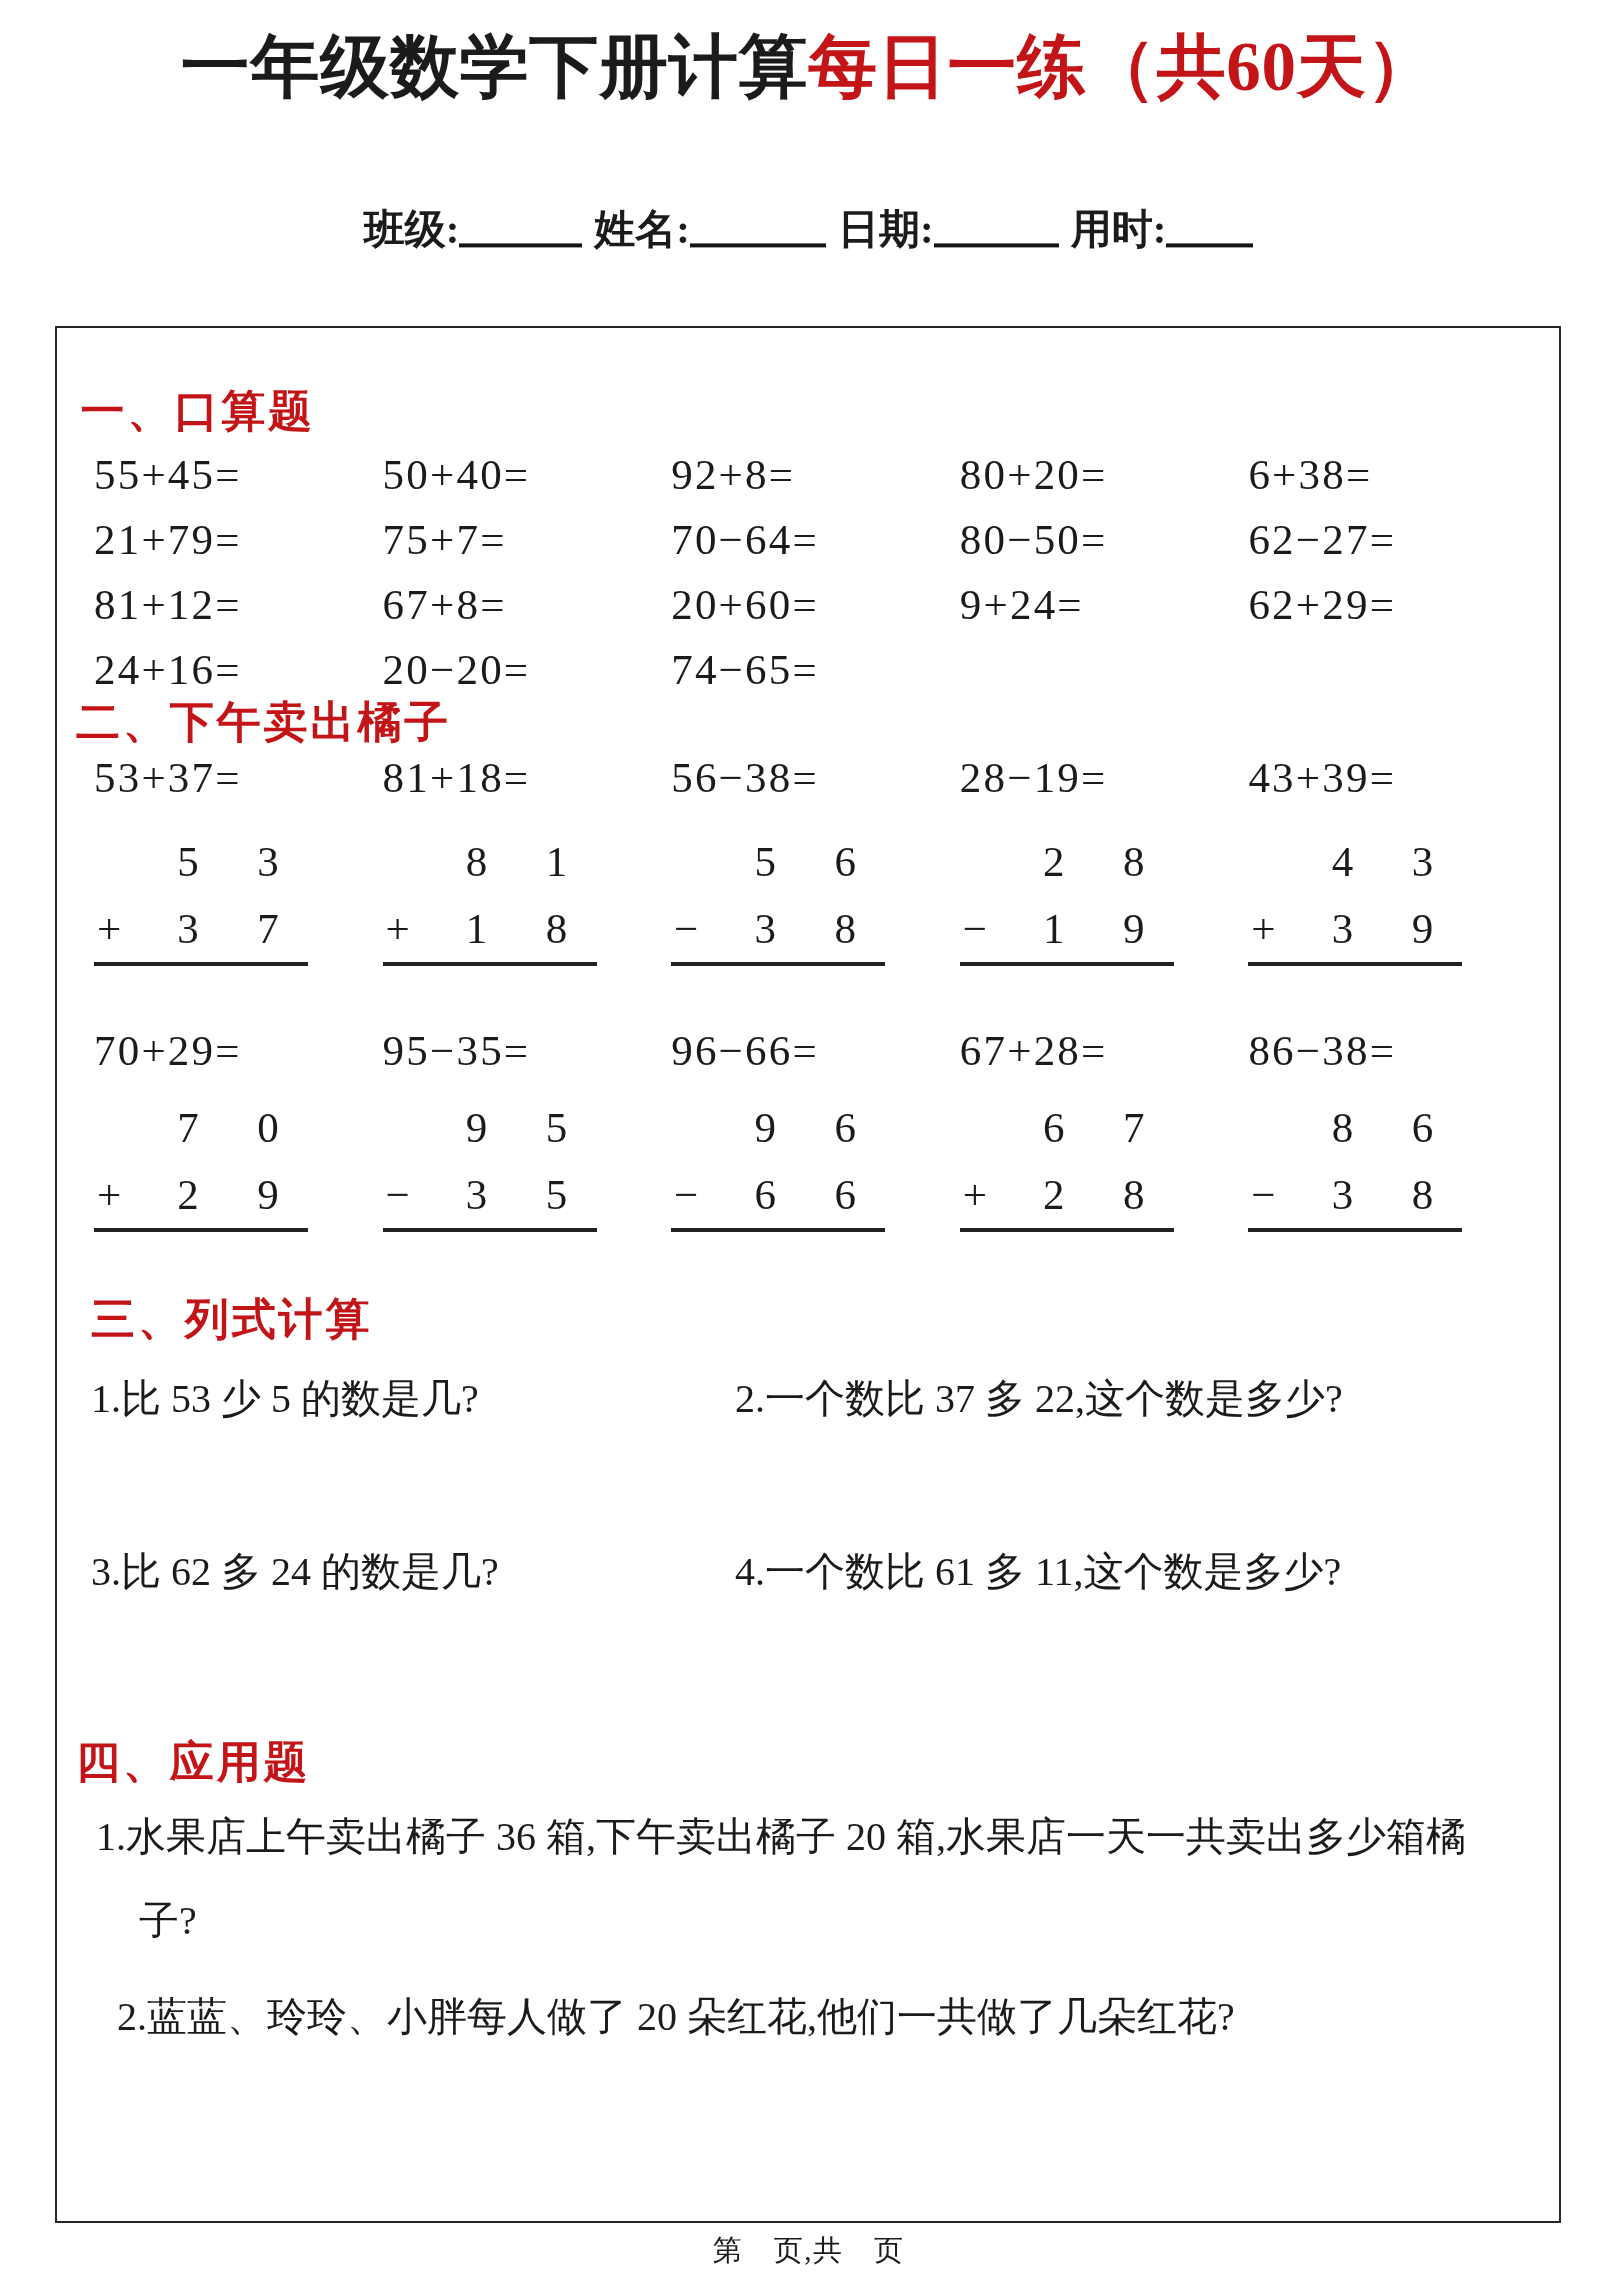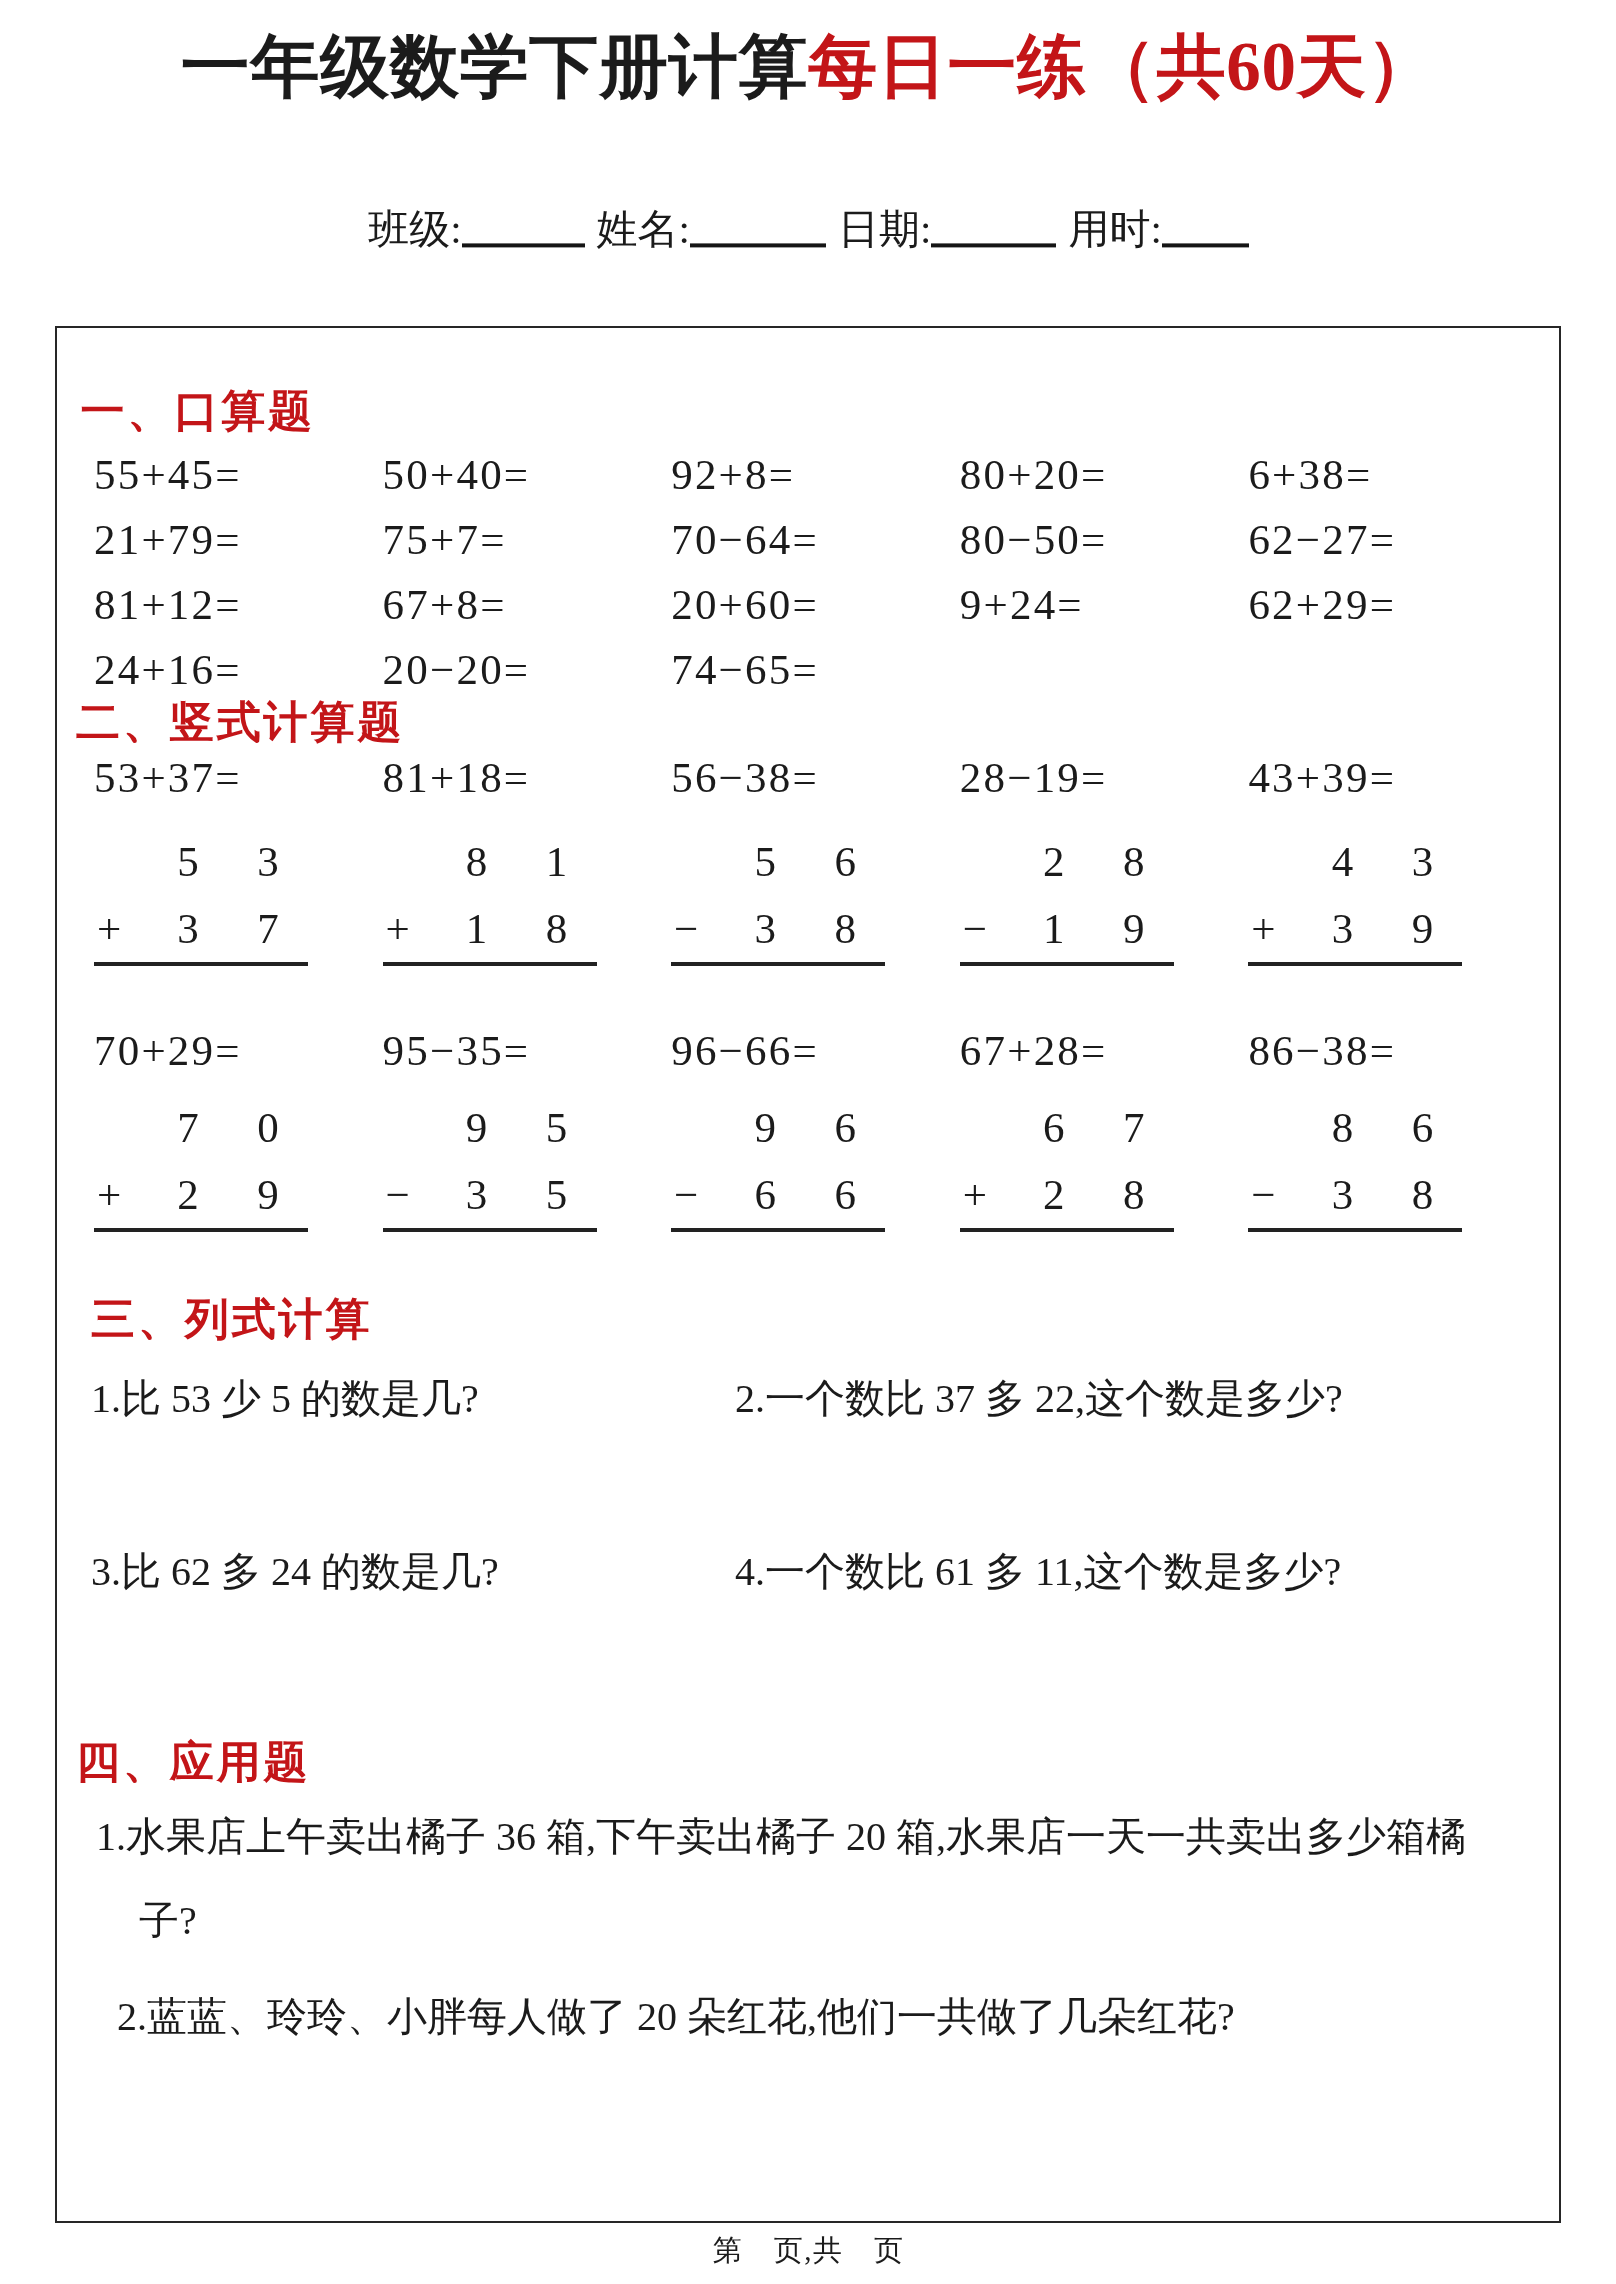--- a/index.html
+++ b/index.html
@@ -35,21 +35,21 @@
   .fields {
     position: absolute;
     top: 200px;
     left: 0;
     width: 100%;
     display: flex;
     justify-content: center;
     align-items: baseline;
     gap: 12px;
     font-size: 41px;
-    font-weight: normal;
+    font-weight: bold;
     white-space: nowrap;
   }
   .field { display: inline-flex; align-items: baseline; }
   .blank {
     display: inline-block;
     border-bottom: 4.4px solid #151515;
     height: 43px;
     transform: translateY(4.4px);
   }
   
@@ -172,21 +172,21 @@
       <span class="expr">81+12=</span>
       <span class="expr">67+8=</span>
       <span class="expr">20+60=</span>
       <span class="expr">9+24=</span>
       <span class="expr">62+29=</span>
       <span class="expr">24+16=</span>
       <span class="expr">20−20=</span>
       <span class="expr">74−65=</span>
     </div>
 
-    <h2 class="sec-head" style="top:365px; left:19px">二、竖式计算题</h2>
+    <h2 class="sec-head" style="top:365px; left:19px">二、下午卖出橘子</h2>
 
     <div class="grid5" style="top:425px">
       <span class="expr">53+37=</span>
       <span class="expr">81+18=</span>
       <span class="expr">56−38=</span>
       <span class="expr">28−19=</span>
       <span class="expr">43+39=</span>
     </div>
 
     <div class="grid5" style="top:500px">

